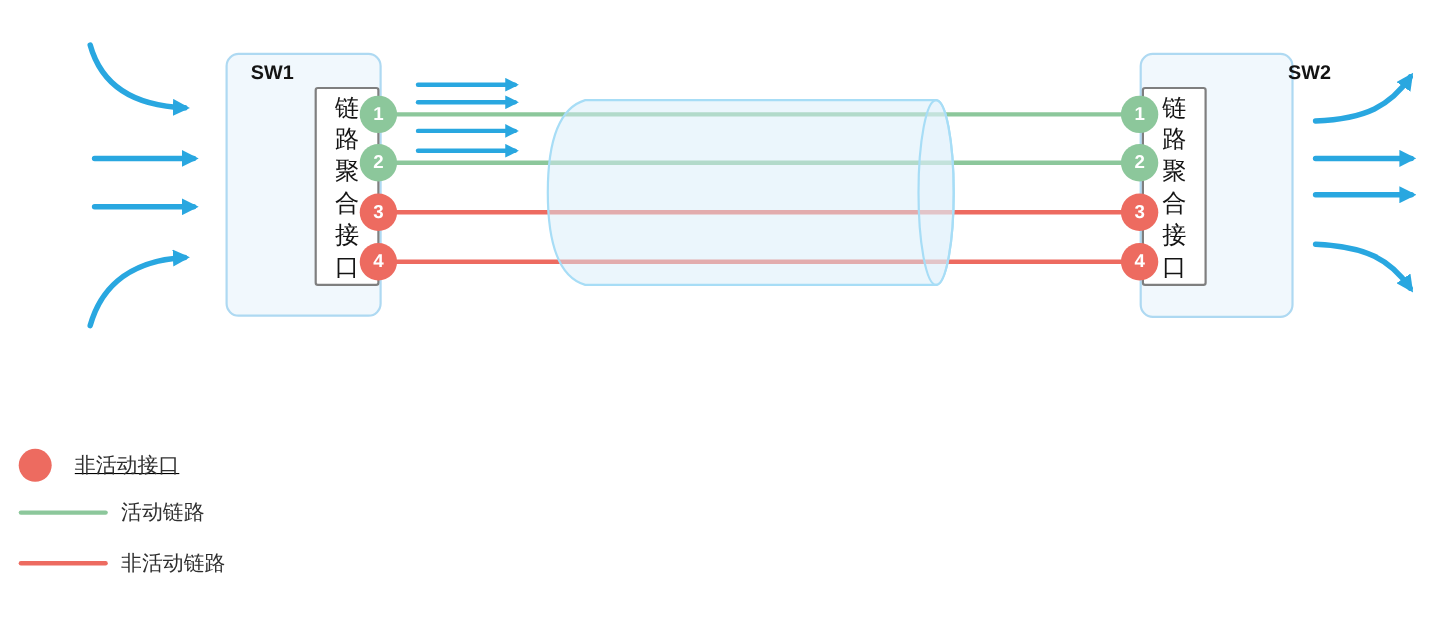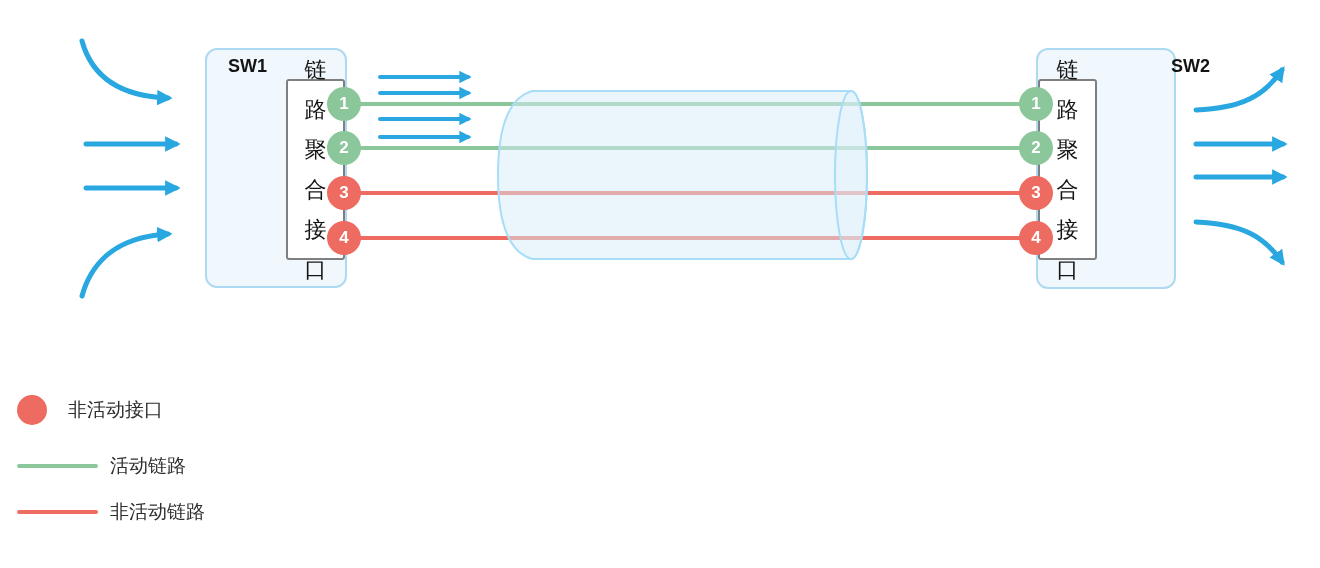--- a/index.html
+++ b/index.html
@@ -15,21 +15,21 @@
   .sw1-label{left:205px;top:56px;width:85px;}
   .sw2-label{left:1150px;top:56px;width:81px;}
   
   .iface-box{
     position:absolute;width:55px;height:177px;background:#ffffff;
     border:2px solid #7F7F7F;border-radius:3px;z-index:3;
     display:flex;align-items:center;justify-content:center;
   }
   .iface-sw1{left:286px;top:79px;}
   .iface-sw2{left:1038px;top:79px;}
-  .vtext{width:26px;font-size:22px;line-height:40px;color:#141414;text-align:center;word-break:break-all;}
+  .vtext{width:26px;font-size:22px;line-height:29px;color:#141414;text-align:center;word-break:break-all;}
   
   .port{
     position:absolute;width:34px;height:34px;border-radius:50%;z-index:4;
     display:flex;align-items:center;justify-content:center;
     color:#ffffff;font-weight:bold;font-size:17px;
   }
   .port.active{background:#8CC79B;}
   .port.inactive{background:#ED6B60;}
   .px-l{left:327px;} .px-r{left:1019px;}
   .py-1{top:87px;} .py-2{top:131px;} .py-3{top:176px;} .py-4{top:221px;}
@@ -39,21 +39,21 @@
   
   svg.layer{position:absolute;left:0;top:0;z-index:2;}
   .arrow{stroke:#29A7E0;fill:none;}
   .link-active{stroke:#8CC79B;}
   .link-inactive{stroke:#ED6B60;}
   .cyl{fill:rgba(216,237,250,0.5);stroke:#A7DDF6;stroke-width:2;}
   .cyl-cap{fill:rgba(226,242,252,0.35);stroke:#A7DDF6;stroke-width:2;}
   
   .legend-item{position:absolute;display:flex;align-items:center;z-index:5;}
   .li-1{left:17px;top:353px;height:30px;}
-  .li-2{left:17px;top:395px;height:30px;}
+  .li-2{left:17px;top:408px;height:30px;text-decoration:underline;}
   .li-3{left:17px;top:452px;height:28px;}
   .li-4{left:17px;top:498px;height:28px;}
   .swatch-circle{width:30px;height:30px;border-radius:50%;margin-right:21px;}
   .swatch-line{width:81px;height:4px;border-radius:2px;margin-right:12px;}
   .bg-active{background:#8CC79B;}
   .bg-inactive{background:#ED6B60;}
   .legend-label{font-size:19px;color:#2E2E2E;}
 </style>
 </head>
 <body>

